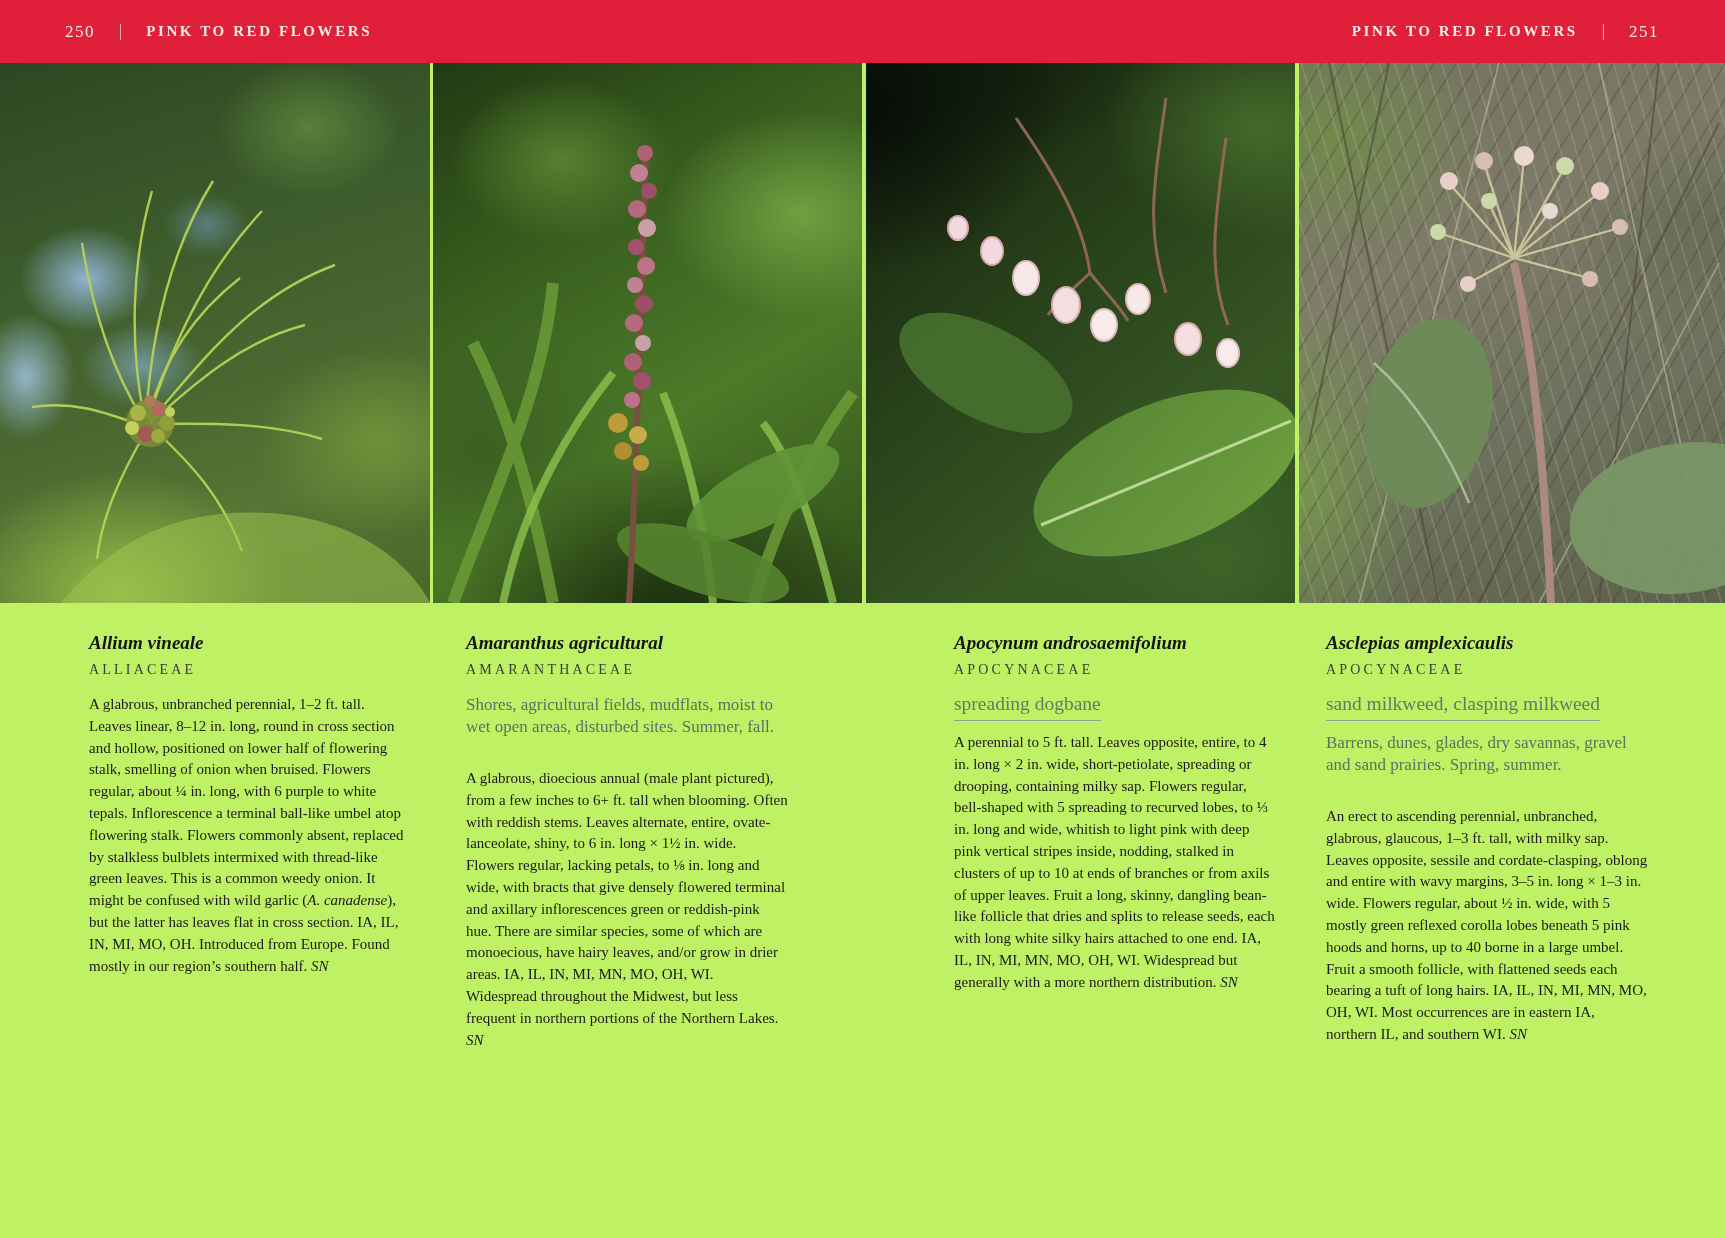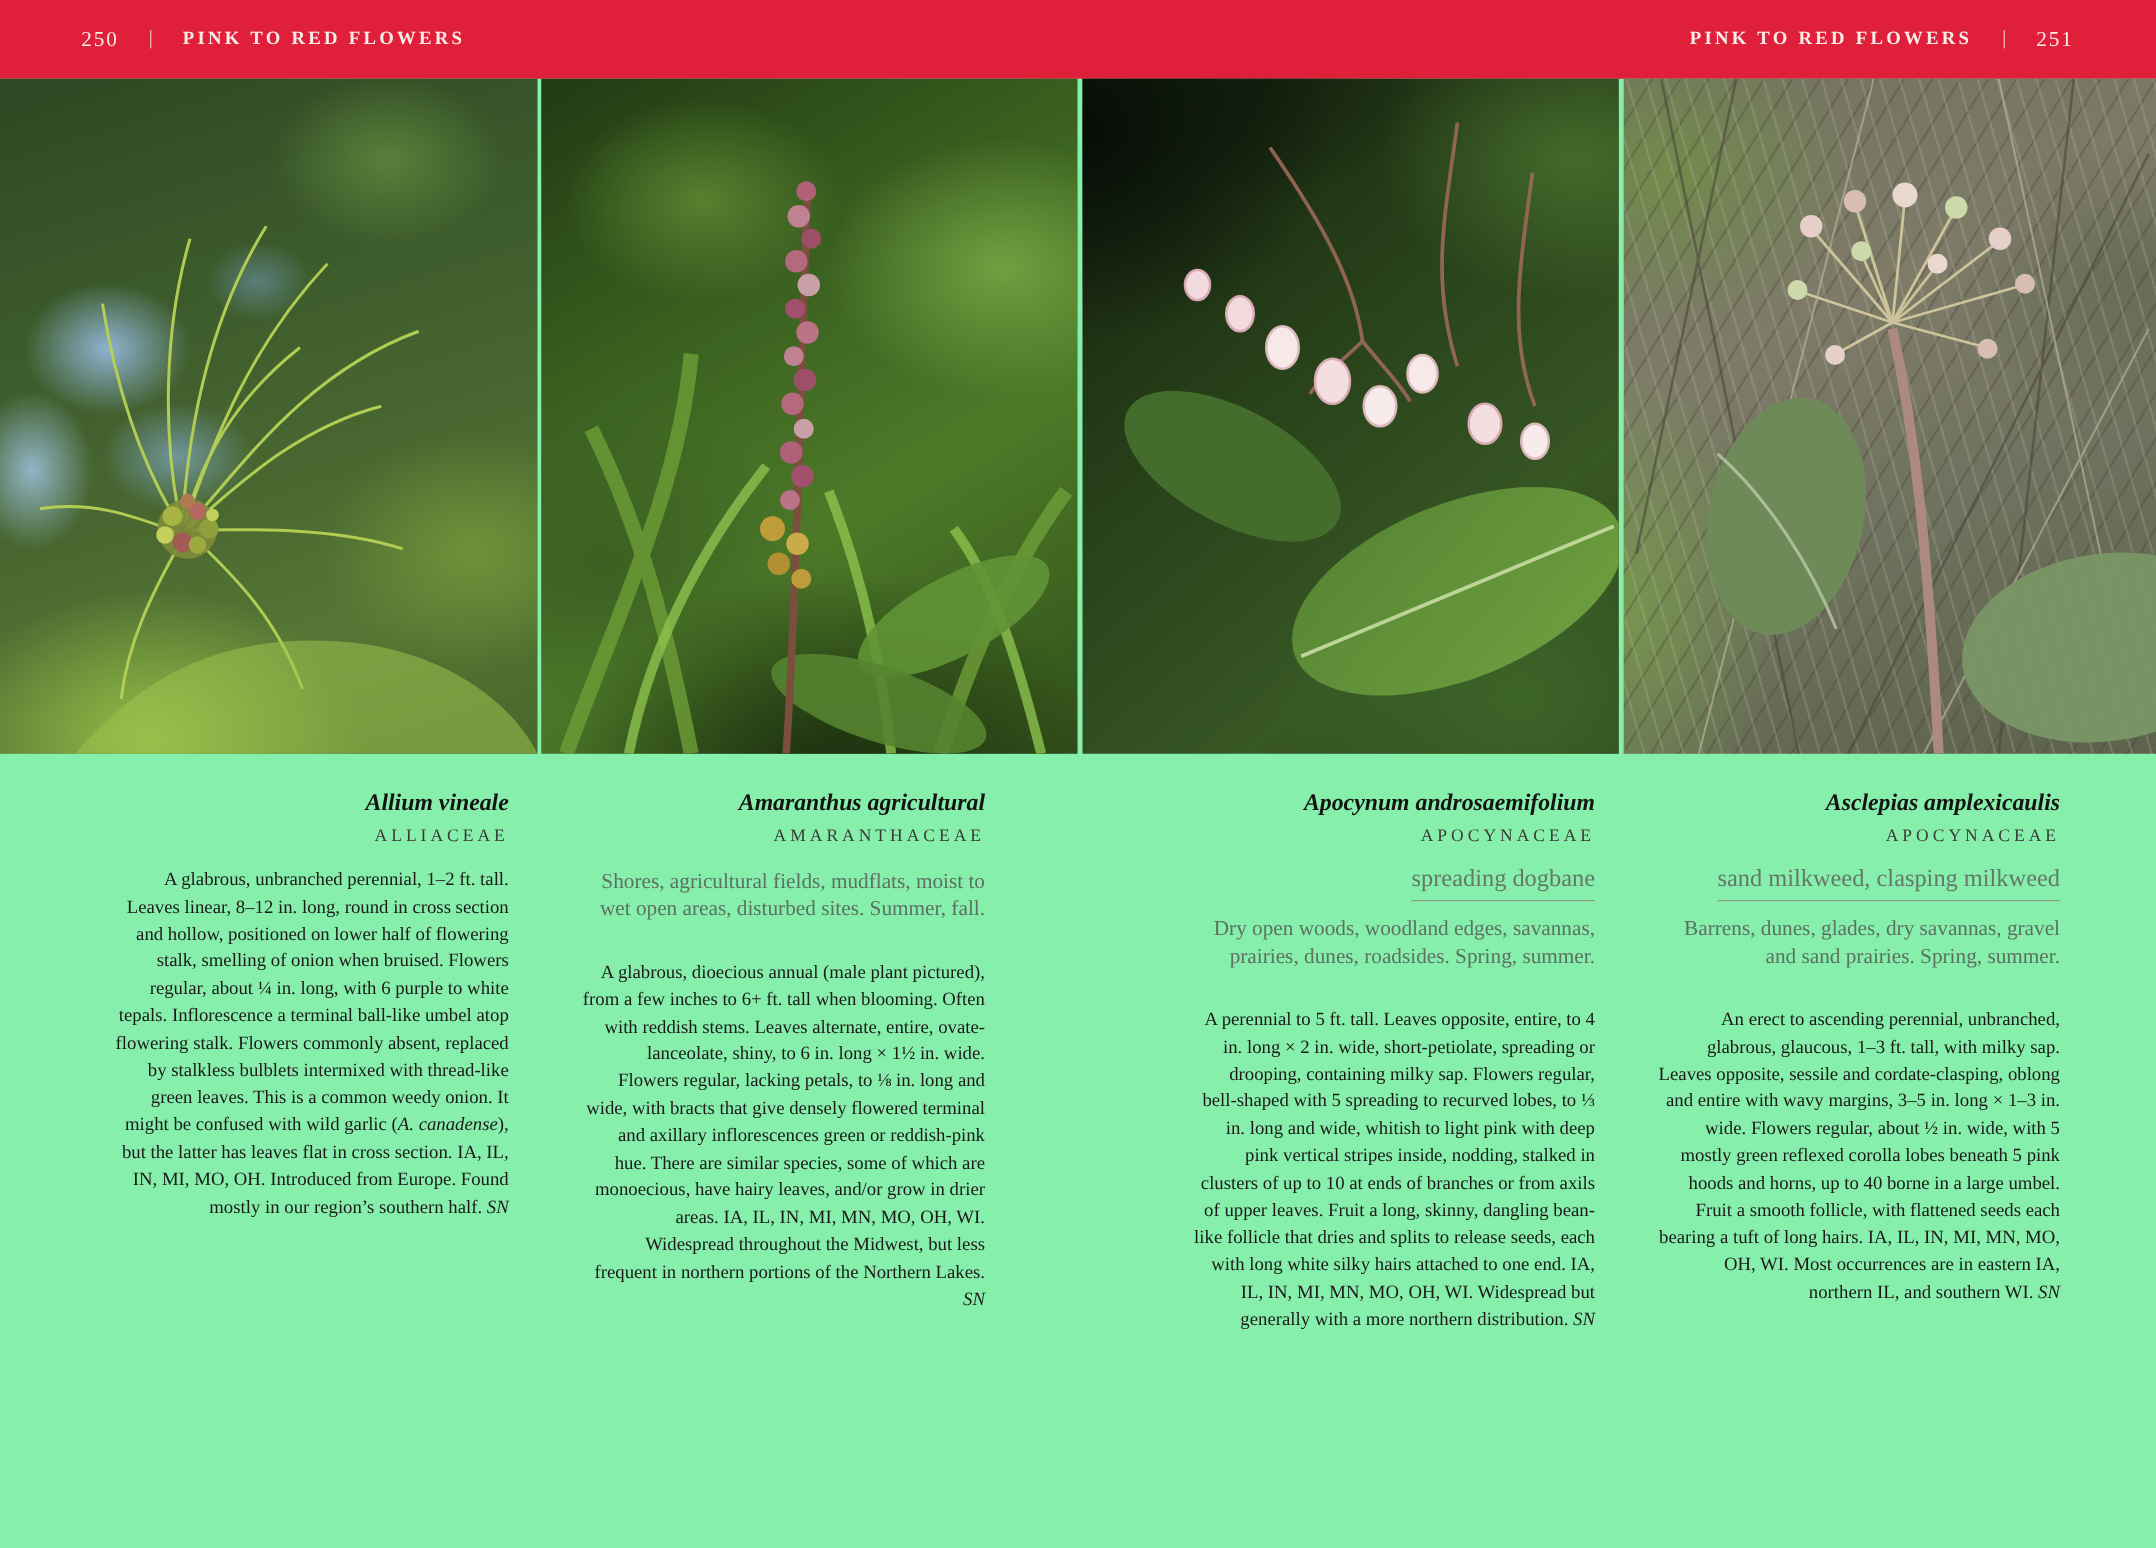--- a/index.html
+++ b/index.html
@@ -1,18 +1,18 @@
 <!DOCTYPE html>
 <html><head>
 <meta charset="utf-8">
 <style>
   html,body{margin:0;padding:0;background:#e9e9e9;}
   .page{
-    position:relative;width:1725px;height:1238px;background:#86efac;
-    overflow:hidden;font-family:"Liberation Serif",serif;margin:0 auto;text-align:right;
+    position:relative;width:1725px;height:1238px;background:#bef264;
+    overflow:hidden;font-family:"Liberation Serif",serif;margin:0 auto;
   }
   
   .header-bar{position:absolute;left:0;top:0;width:1725px;height:63px;background:#e0203a;}
   .header-group{position:absolute;top:0;height:63px;display:flex;align-items:center;color:#f9ece6;}
   .header-group.left{left:65px;}
   .header-group.right{right:66px;}
   .pagenum{font-size:17px;letter-spacing:1.5px;}
   .running-head{font-size:15px;letter-spacing:2.6px;font-weight:bold;}
   .head-sep{font-size:16px;opacity:.85;margin:0 24px;font-weight:normal;transform:translateY(-1px);}
   
@@ -253,21 +253,20 @@
     <h3 class="species">Amaranthus agricultural</h3>
     <div class="family">AMARANTHACEAE</div>
     <p class="habitat">Shores, agricultural fields, mudflats, moist to wet open areas, disturbed sites. Summer, fall.</p>
     <p class="desc"><span>A glabrous, dioecious annual (male plant pictured), from a few inches to 6+ ft. tall when blooming. Often with reddish stems. Leaves alternate, entire, ovate-lanceolate, shiny, to 6 in. long × 1½ in. wide. Flowers regular, lacking petals, to ⅛ in. long and wide, with bracts that give densely flowered terminal and axillary inflorescences green or reddish-pink hue. There are similar species, some of which are monoecious, have hairy leaves, and/or grow in drier areas. IA, IL, IN, MI, MN, MO, OH, WI. Widespread throughout the Midwest, but less frequent in northern portions of the Northern Lakes. </span><i>SN</i></p>
   </div>
 
   <div class="entry entry-3">
     <h3 class="species">Apocynum androsaemifolium</h3>
     <div class="family">APOCYNACEAE</div>
     <div><span class="common">spreading dogbane</span></div>
-    <p class="habitat">Dry open woods, woodland edges, savannas, prairies, dunes, roadsides. Spring, summer.</p>
     <p class="desc"><span>A perennial to 5 ft. tall. Leaves opposite, entire, to 4 in. long × 2 in. wide, short-petiolate, spreading or drooping, containing milky sap. Flowers regular, bell-shaped with 5 spreading to recurved lobes, to ⅓ in. long and wide, whitish to light pink with deep pink vertical stripes inside, nodding, stalked in clusters of up to 10 at ends of branches or from axils of upper leaves. Fruit a long, skinny, dangling bean-like follicle that dries and splits to release seeds, each with long white silky hairs attached to one end. IA, IL, IN, MI, MN, MO, OH, WI. Widespread but generally with a more northern distribution. </span><i>SN</i></p>
   </div>
 
   <div class="entry entry-4">
     <h3 class="species">Asclepias amplexicaulis</h3>
     <div class="family">APOCYNACEAE</div>
     <div><span class="common">sand milkweed, clasping milkweed</span></div>
     <p class="habitat">Barrens, dunes, glades, dry savannas, gravel and sand prairies. Spring, summer.</p>
     <p class="desc"><span>An erect to ascending perennial, unbranched, glabrous, glaucous, 1–3 ft. tall, with milky sap. Leaves opposite, sessile and cordate-clasping, oblong and entire with wavy margins, 3–5 in. long × 1–3 in. wide. Flowers regular, about ½ in. wide, with 5 mostly green reflexed corolla lobes beneath 5 pink hoods and horns, up to 40 borne in a large umbel. Fruit a smooth follicle, with flattened seeds each bearing a tuft of long hairs. IA, IL, IN, MI, MN, MO, OH, WI. Most occurrences are in eastern IA, northern IL, and southern WI. </span><i>SN</i></p>
   </div>

